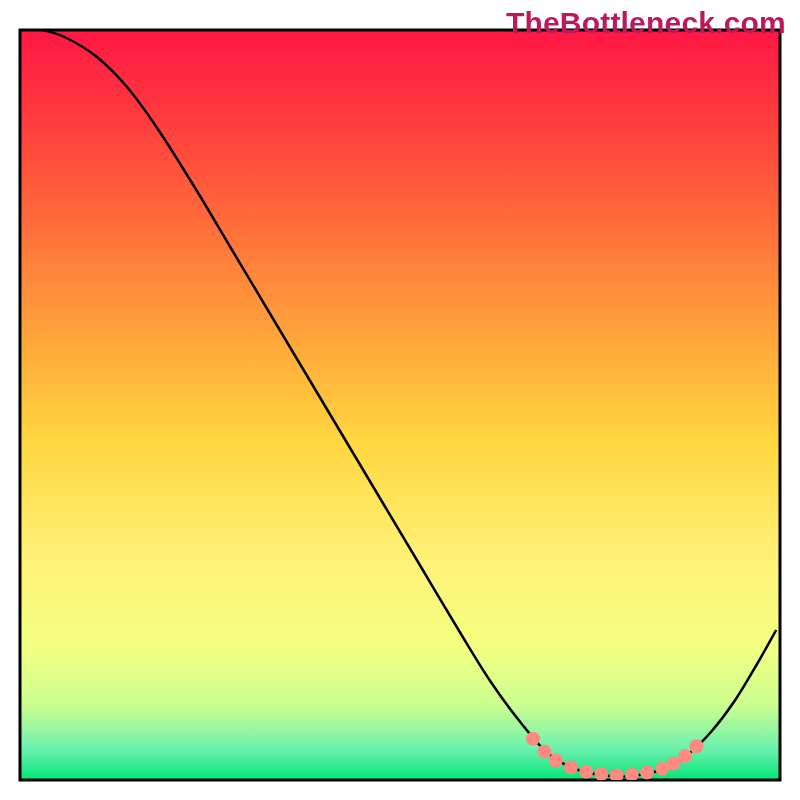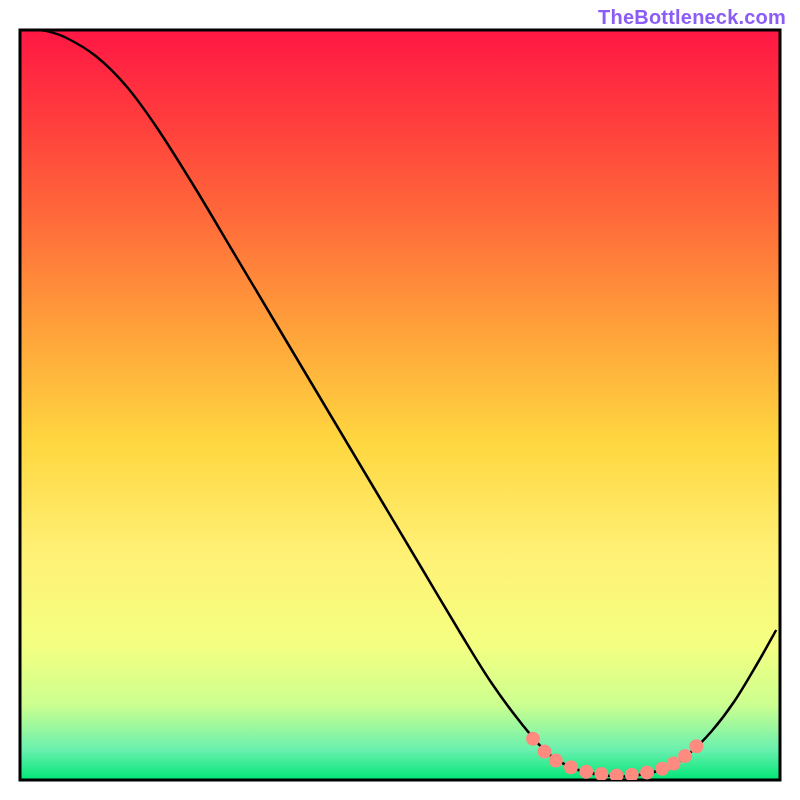--- a/index.html
+++ b/index.html
@@ -12,23 +12,23 @@
   }
   .container {
     position: relative;
     width: 800px;
     height: 800px;
   }
   .watermark {
     position: absolute;
     top: 6px;
     right: 14px;
-    font-size: 20px;
+    font-size: 30px;
     font-weight: 600;
-    color: #8b5cf6;
+    color: #be185d;
     letter-spacing: 0.2px;
     z-index: 10;
   }
   svg {
     display: block;
   }
 </style>
 </head>
 <body>
 <div class="container">

